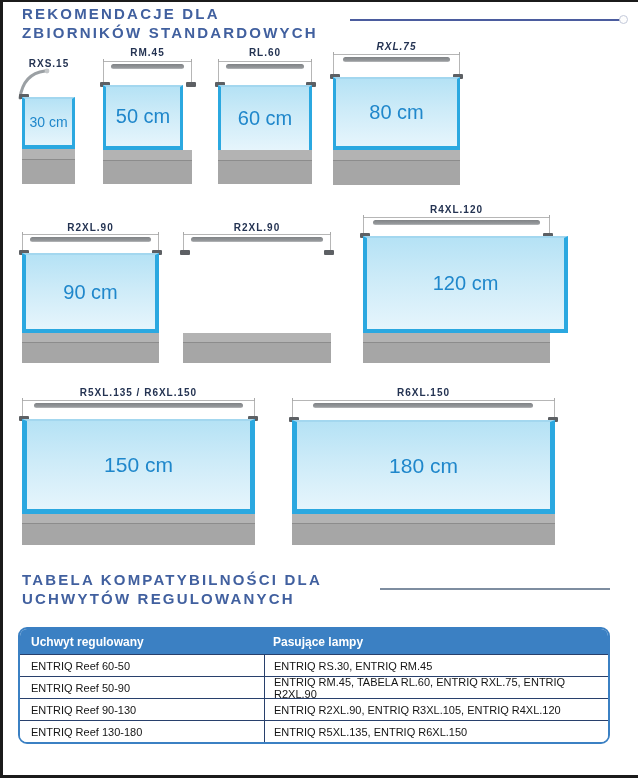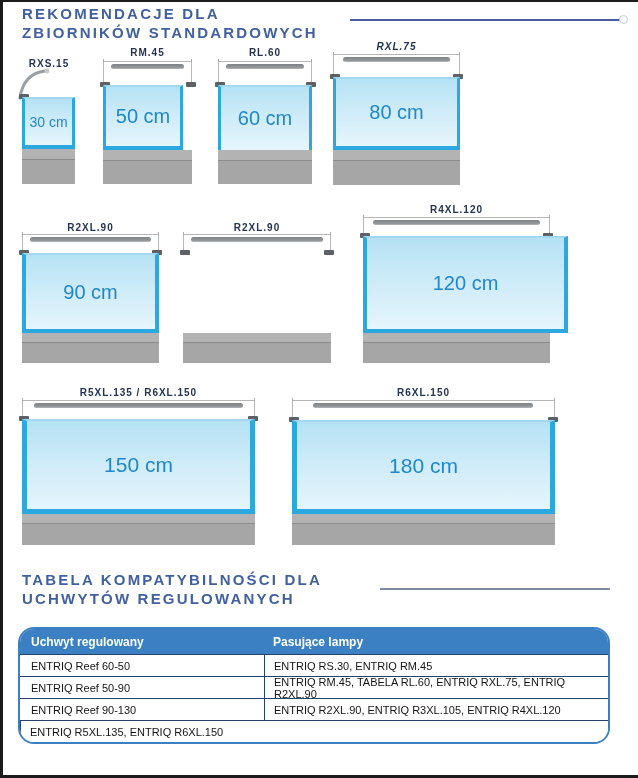--- a/index.html
+++ b/index.html
@@ -35,21 +35,21 @@
   .b4 { border-left:4px solid #2ba8e0; border-right:4px solid #2ba8e0; border-bottom:4px solid #2ba8e0; }
   .b5 { border-left:5px solid #2ba8e0; border-right:5px solid #2ba8e0; border-bottom:5px solid #2ba8e0; }
   .size-label { color:#1f87cb; font-size:20px; }
   .size-sm { font-size:14px; }
   .size-lg { font-size:21px; }
   .cabinet { position:absolute; background:#a6a6a6; }
   .cabinet .strip { position:absolute; left:0; top:0; right:0; height:32%;
                     background:#b3b3b3; border-bottom:1px solid #8c8c8c; }
 
   .tbl { position:absolute; left:18px; top:627px; width:592px; background:#fff;
-         border:2px solid #3b80c3; border-radius:16px; overflow:hidden; }
+         border:2px solid #3b80c3; border-radius:9px; overflow:hidden; }
   .tbl-header { display:flex; align-items:center; height:25px; background:#3b80c3;
                 color:#ffffff; font-size:12px; font-weight:bold; }
   .tbl-row { display:flex; align-items:center; height:22px; font-size:11px; color:#141414;
              border-top:1px solid #28406c; background:#fff; }
   .col1 { width:244px; padding-left:11px; flex-shrink:0; }
   .col2 { flex:1; padding-left:9px; }
   .tbl-row .col2 { border-left:1px solid #28406c; height:100%; display:flex; align-items:center; }
 </style>
 </head>
 <body>
@@ -206,17 +206,18 @@
     </div>
     <div class="tbl-row">
       <div class="col1">ENTRIQ Reef 50-90</div>
       <div class="col2">ENTRIQ RM.45, TABELA RL.60, ENTRIQ RXL.75, ENTRIQ R2XL.90</div>
     </div>
     <div class="tbl-row">
       <div class="col1">ENTRIQ Reef 90-130</div>
       <div class="col2">ENTRIQ R2XL.90, ENTRIQ R3XL.105, ENTRIQ R4XL.120</div>
     </div>
     <div class="tbl-row">
+      <div class="col1">ENTRIQ Reef 130-180</div>
       <div class="col2">ENTRIQ R5XL.135, ENTRIQ R6XL.150</div>
     </div>
   </div>
 
 </div>
 
 </body></html>

